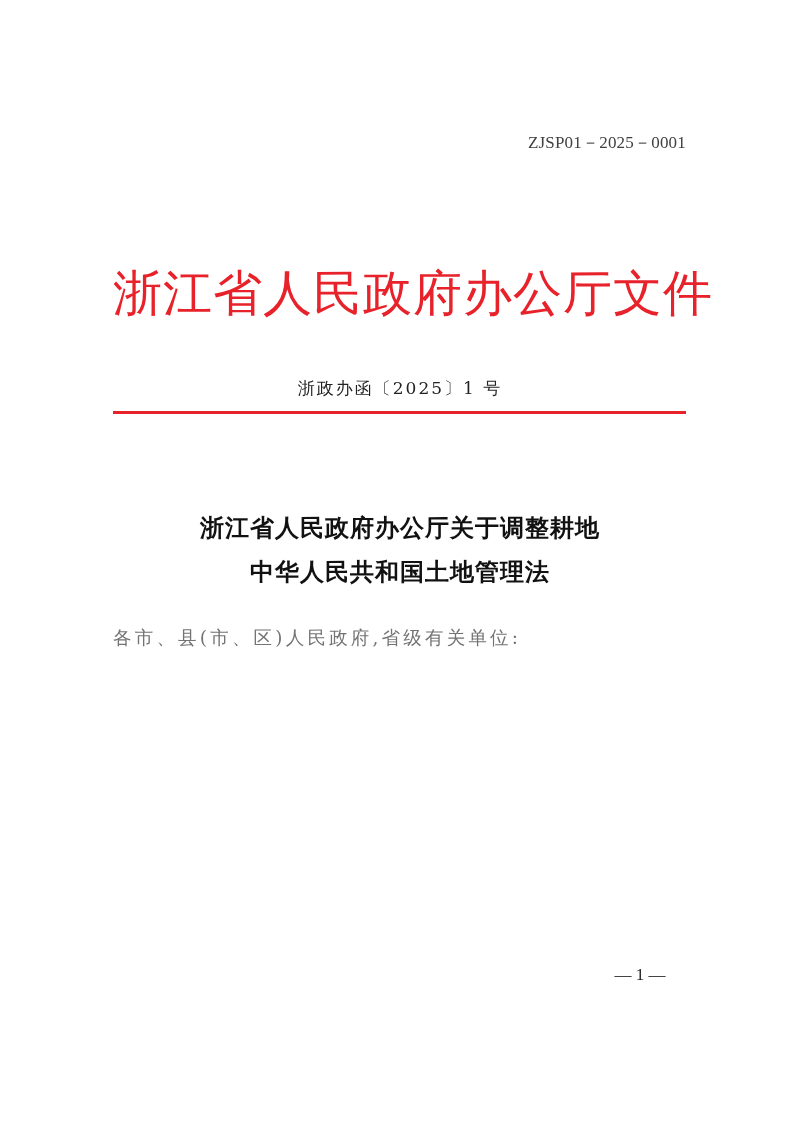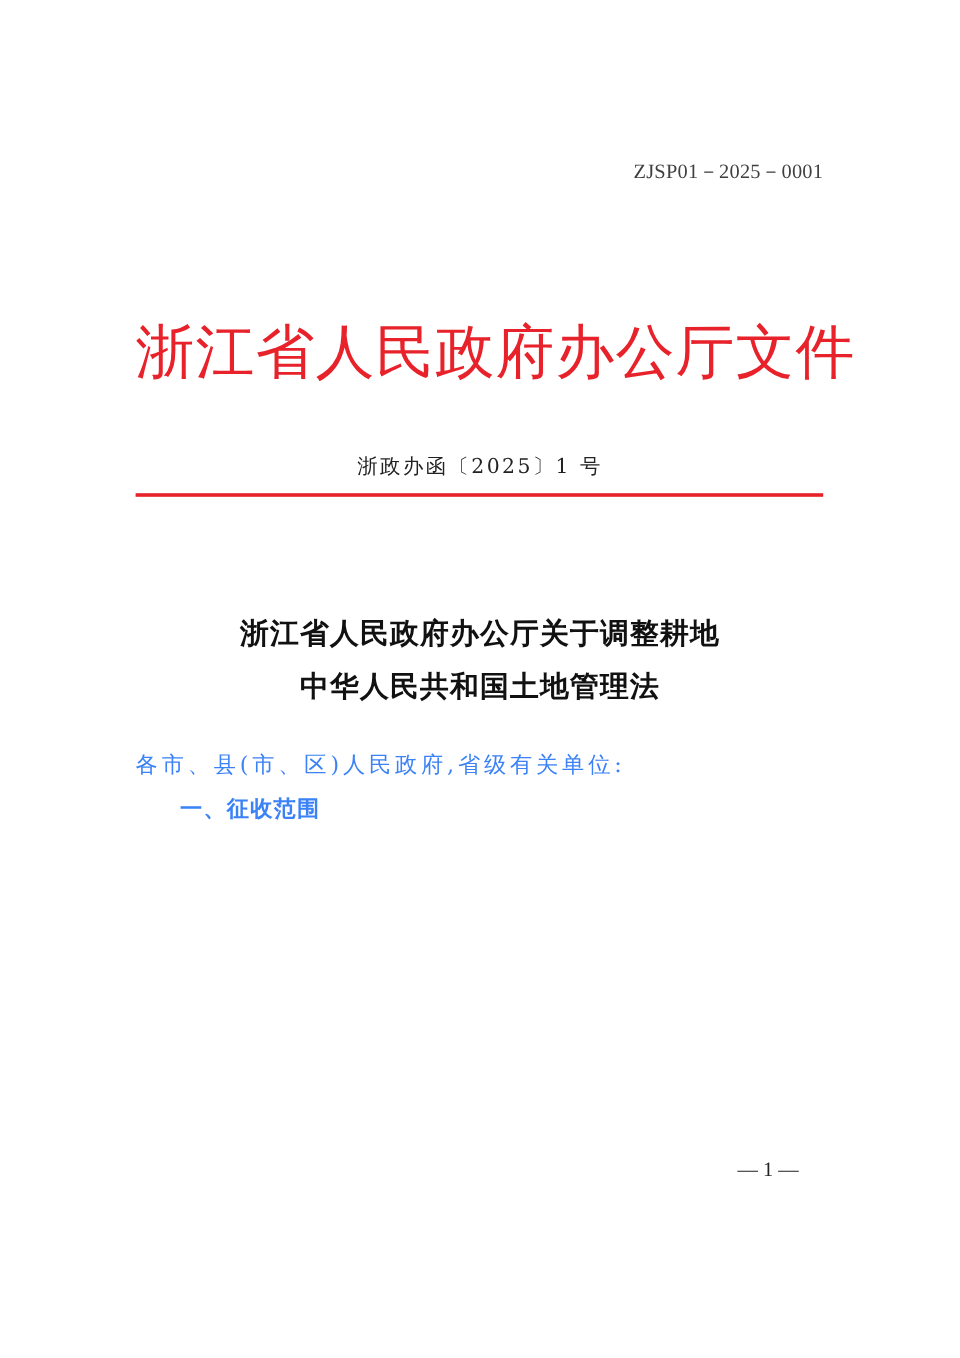--- a/index.html
+++ b/index.html
@@ -11,21 +11,21 @@
                 font-family: "DejaVu Serif", serif; font-size: 49px; font-weight: normal;
                 color: #e8222a; letter-spacing: 1px; line-height: 64px; white-space: nowrap; }
     .doc-number { position: absolute; top: 377px; left: 0; width: 800px; text-align: center;
                   font-family: "DejaVu Serif", serif; font-size: 17px; letter-spacing: 2px; color: #222; }
     .red-rule { position: absolute; top: 411px; left: 113px; width: 573px; height: 3px; background: #e8222a; }
     .title { position: absolute; top: 494px; left: 0; width: 800px; text-align: center;
              font-family: "DejaVu Serif", serif; font-weight: bold; font-size: 24px;
              line-height: 44px; color: #111; letter-spacing: 1px; margin-top: 12px; }
     .body-text { position: absolute; top: 620px; left: 113px; width: 574px;
                  font-family: "DejaVu Serif", serif; font-size: 18.5px; line-height: 36.6px;
-                 color: #3b82f6; text-align: justify; text-align-last: left; letter-spacing: 3.4px; }
+                 color: #737373; text-align: justify; text-align-last: left; letter-spacing: 3.4px; }
     .body-text p { margin: 0; }
     .salutation { letter-spacing: 3.2px; }
     .indent { text-indent: 37px; }
     .heading { font-family: "DejaVu Sans", sans-serif; font-weight: bold; text-indent: 37px;
                letter-spacing: 1px; font-size: 18.5px; }
     .page-num { position: absolute; top: 965px; left: 600px; width: 80px; text-align: center;
                 font-family: "Liberation Serif", serif; font-size: 17px; color: #222; white-space: nowrap; }
   </style>
 </head>
 <body>
@@ -38,16 +38,15 @@
 
 <div class="red-rule"></div>
 
 <div class="title">
   <div>浙江省人民政府办公厅关于调整耕地</div>
   <div>中华人民共和国土地管理法</div>
 </div>
 
 <div class="body-text">
   <p class="salutation">各市、县(市、区)人民政府,省级有关单位:</p>
-  <p class="heading">一、征收范围</p>
 </div>
 
 <div class="page-num">— 1 —</div>
 
 </body></html>

